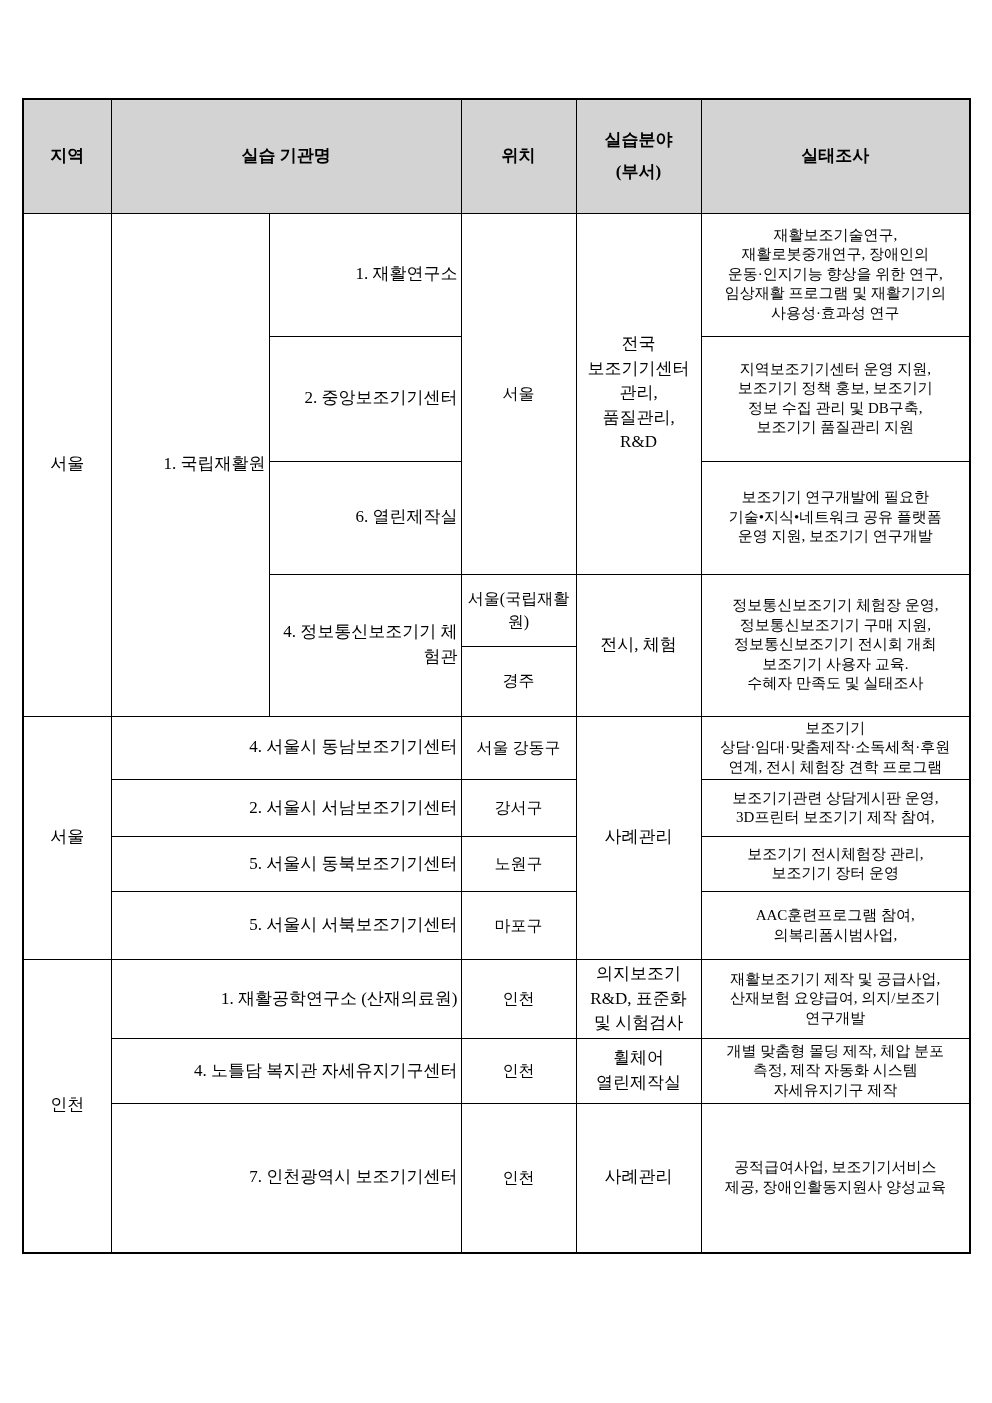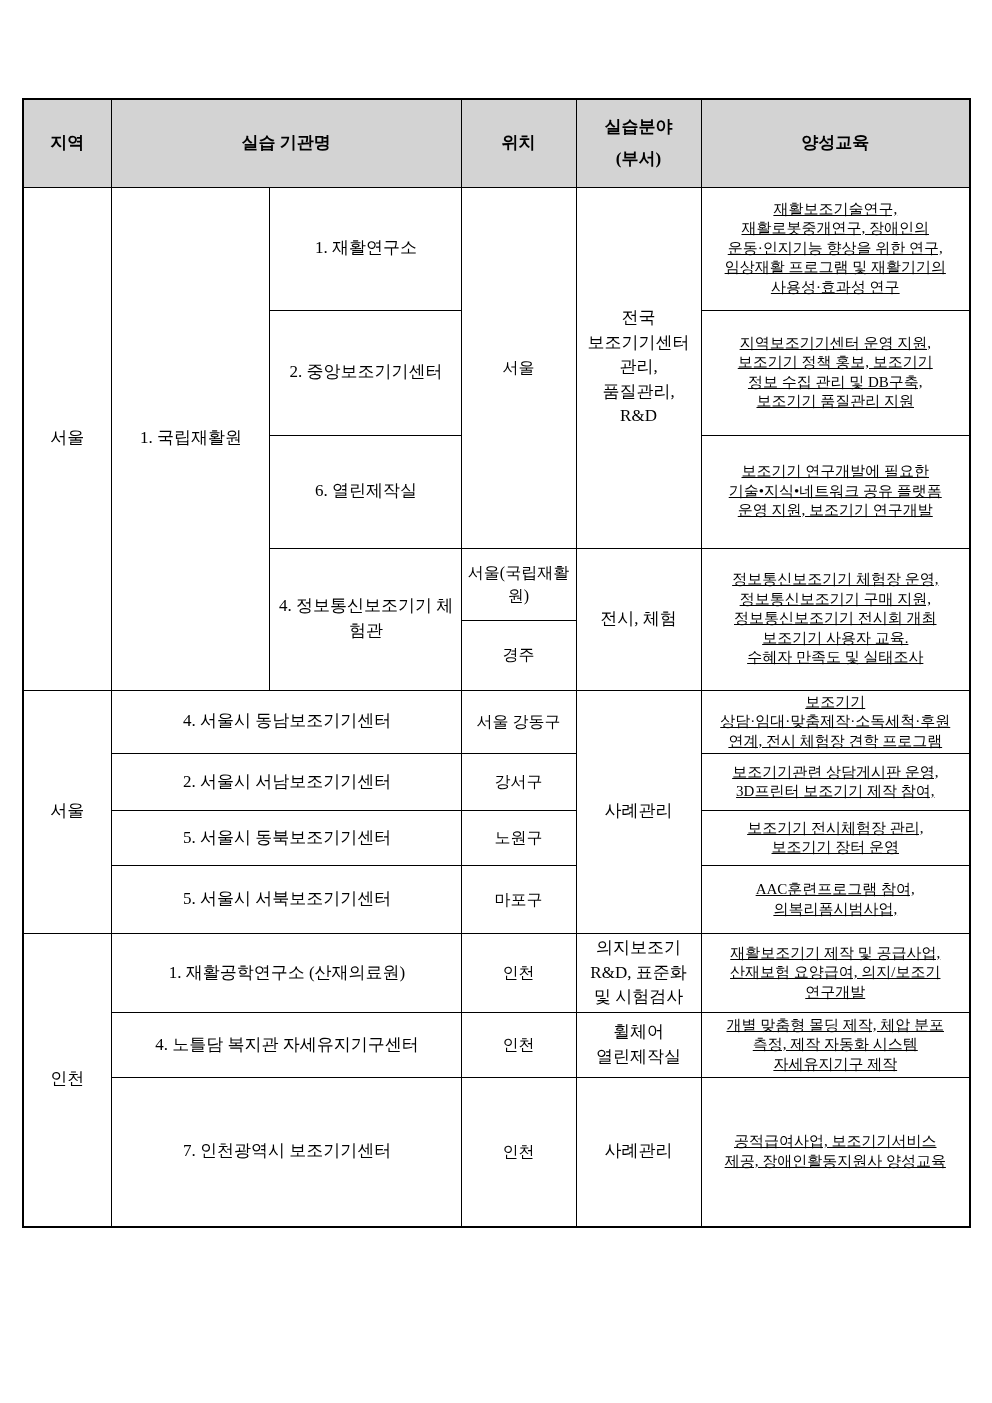--- a/index.html
+++ b/index.html
@@ -34,53 +34,52 @@
     font-size: 17px;
     line-height: 1.45;
   }
   .practice-table th {
     background: #d3d3d3;
     font-weight: bold;
     font-size: 17px;
     line-height: 1.9;
   }
   .practice-table td.name-cell {
-    text-align: center;
+    text-align: right;
     padding-left: 5px;
   }
   .practice-table td.content-cell {
     font-size: 15px;
     line-height: 1.3;
-    text-decoration: underline;
   }
   .practice-table td.loc-cell {
     font-size: 16px;
   }
 </style>
 </head>
 <body>
 
 <table class="practice-table">
   <colgroup>
     <col style="width:88px">
     <col style="width:158px">
     <col style="width:192px">
     <col style="width:115px">
     <col style="width:125px">
     <col style="width:269px">
   </colgroup>
 
   <tbody>
-      <tr style="height:88px">
+      <tr style="height:114px">
     <th>지역</th>
     <th colspan="2">실습 기관명</th>
     <th>위치</th>
     <th>실습분야
 (부서)</th>
-    <th>양성교육</th>
+    <th>실태조사</th>
   </tr>
 
   <tr style="height:123px">
     <td rowspan="5">서울</td>
     <td rowspan="5" class="name-cell">1. 국립재활원</td>
     <td class="name-cell">1. 재활연구소</td>
     <td rowspan="3" class="loc-cell">서울</td>
     <td rowspan="3">전국
 보조기기센터
 관리,

